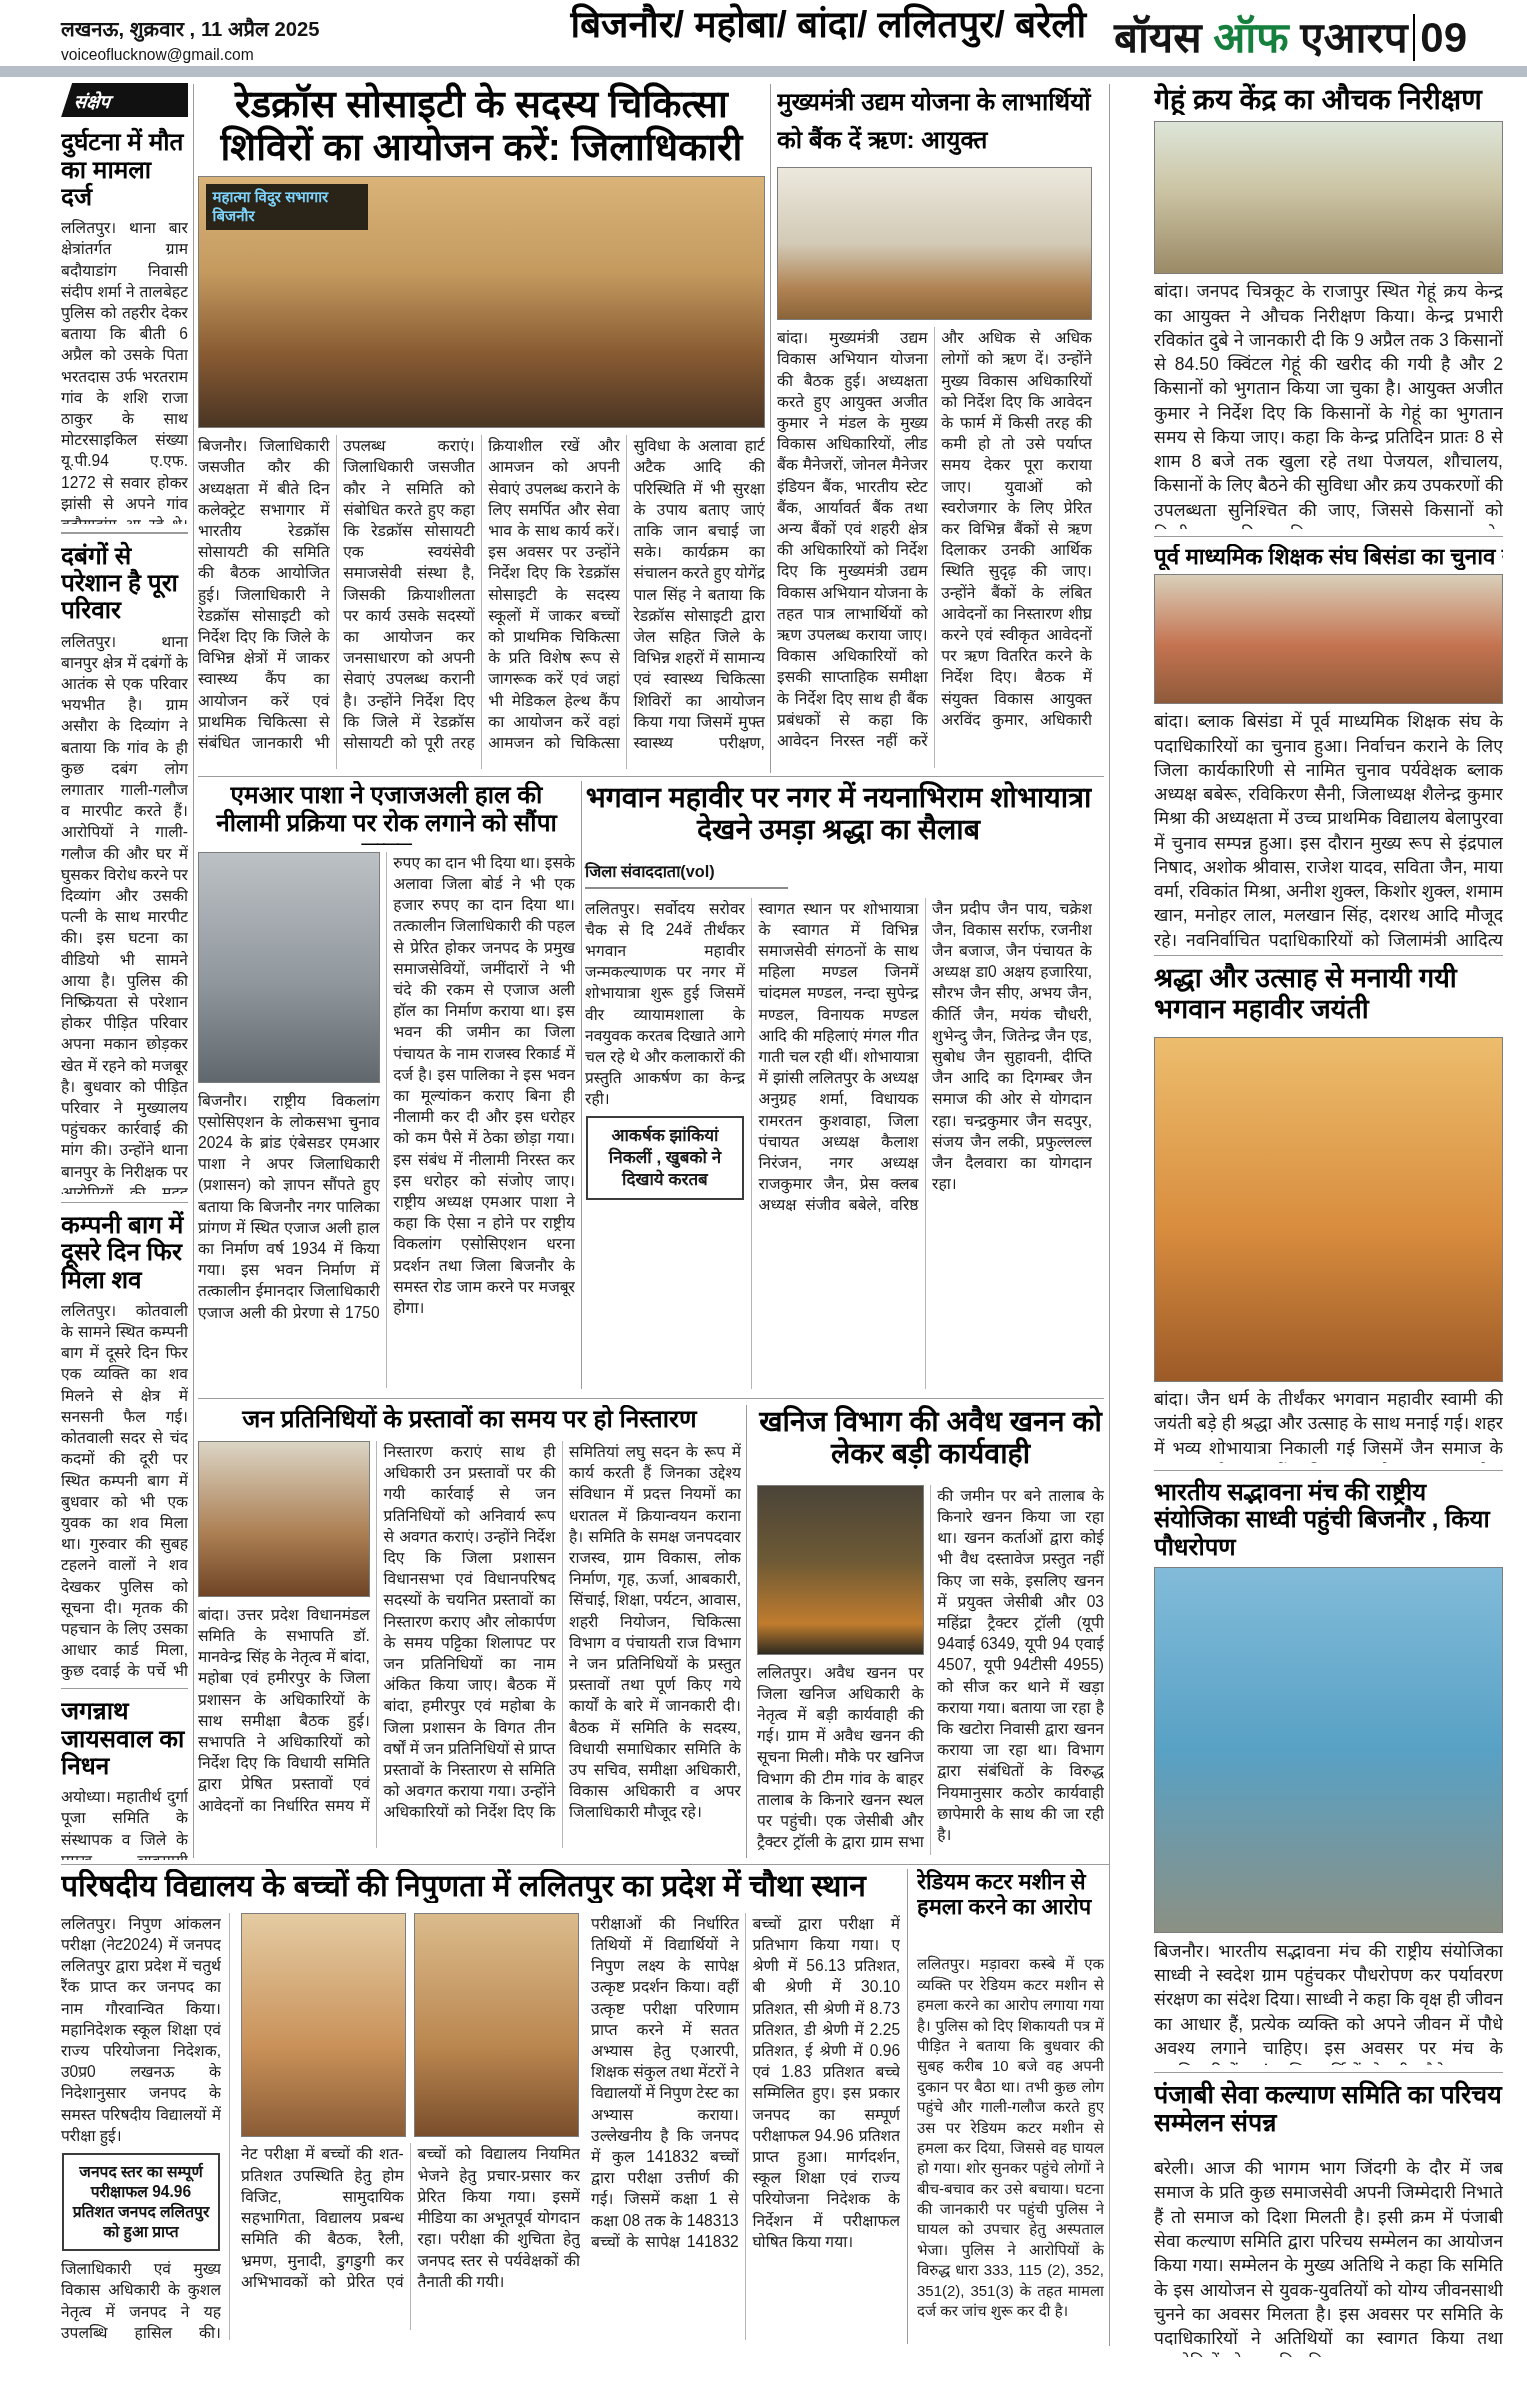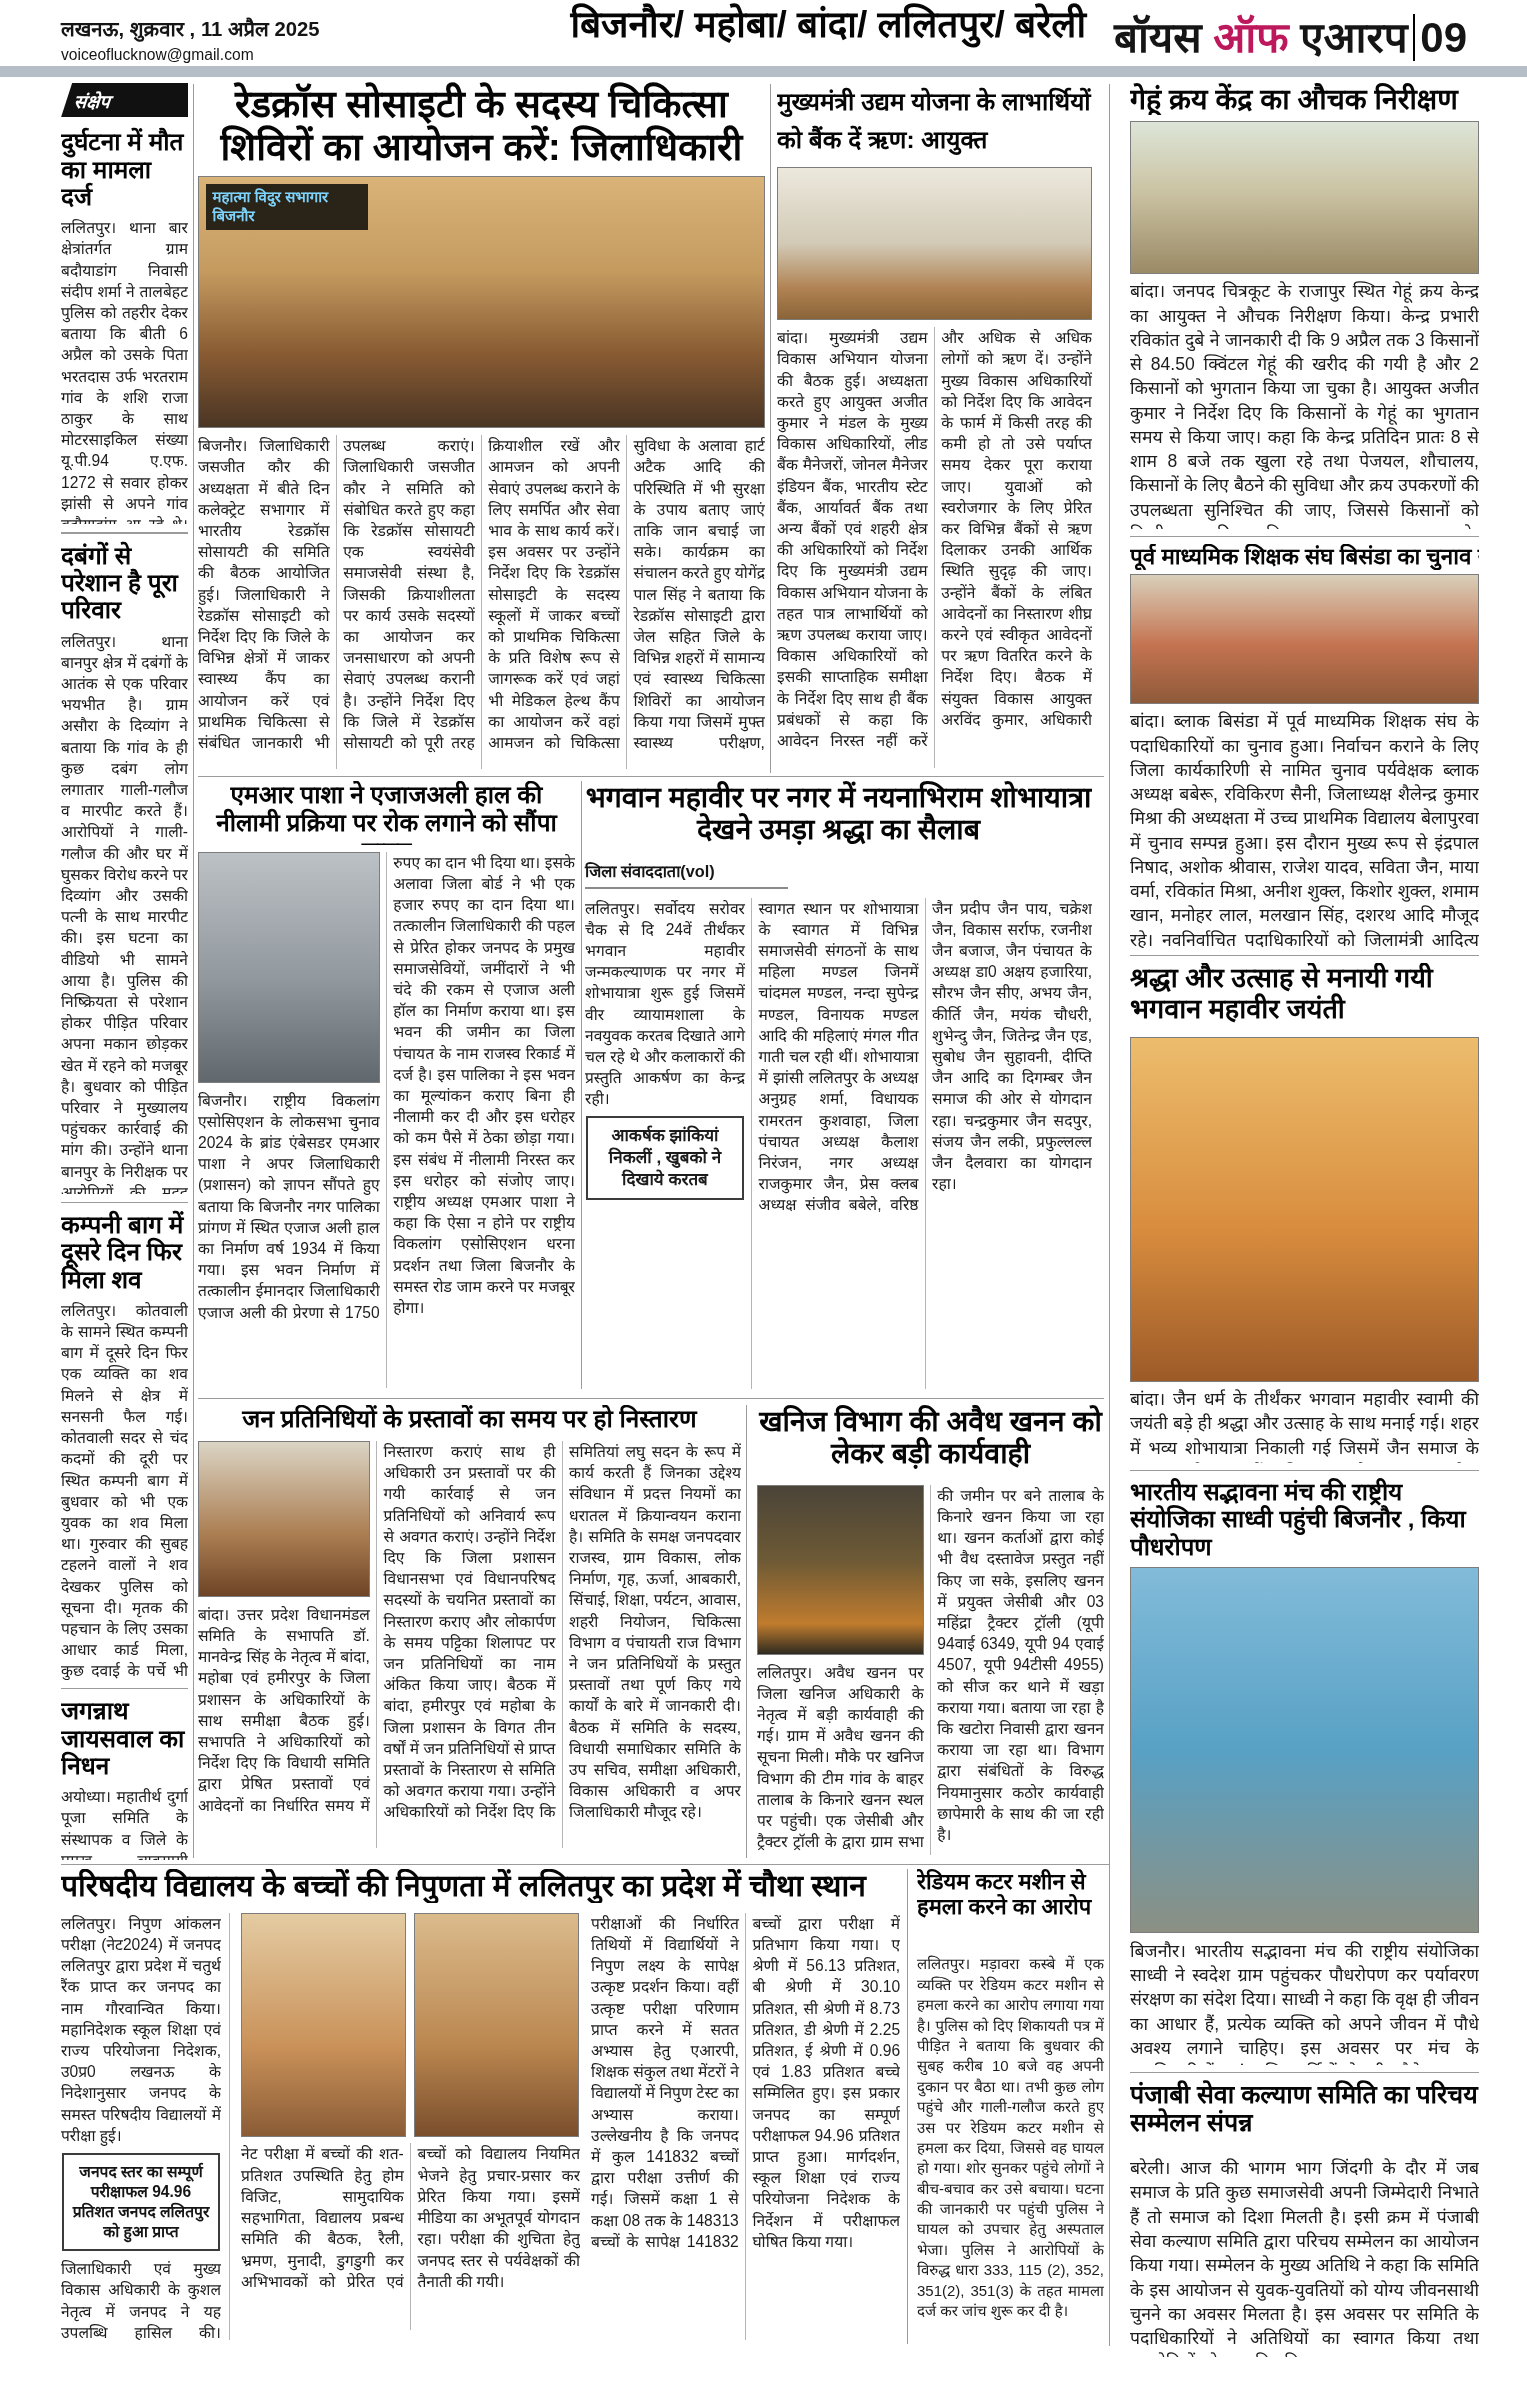--- a/index.html
+++ b/index.html
@@ -39,21 +39,21 @@
 
 <div id="page">
 
   <div class="abs" style="left:61px;top:13.6px;">
     <div style="font-weight:bold;font-size:20.3px;">लखनऊ, शुक्रवार , 11 अप्रैल 2025</div>
     <div style="font-size:15.6px;margin-top:4.1px;">voiceoflucknow@gmail.com</div>
   </div>
   <div class="abs hl" style="left:231px;top:4.1px;width:855px;text-align:right;font-size:37px;">बिजनौर/ महोबा/ बांदा/ ललितपुर/ बरेली</div>
   <div class="abs" style="left:1112px;top:6.8px;width:355px;text-align:right;font-size:42px;font-weight:bold;white-space:nowrap;">
     <span>बॉयस</span>
-    <span style="color:#be185d;">ऑफ</span>
+    <span style="color:#15803d;">ऑफ</span>
     <span>एआरप</span><span style="border-left:2px solid #000;margin-left:5.4px;padding-left:5.4px;">09</span>
   </div>
   <div class="abs" style="left:0;top:66px;width:1528px;height:11px;background:#b5bec6;"></div>
 
   <div class="vr" style="left:193px;top:84px;height:1774px;"></div>
   <div class="vr" style="left:770px;top:84px;height:689px;"></div>
   <div class="vr" style="left:1109px;top:84px;height:2262px;"></div>
   <div class="vr" style="left:581px;top:781px;height:608px;"></div>
   <div class="vr" style="left:746px;top:1405px;height:453px;"></div>
   <div class="vr" style="left:907px;top:1869px;height:475px;"></div>
@@ -83,21 +83,21 @@
     </div>
     <div class="bodytxt cols4" style="height:334px;margin-top:6.8px;">बिजनौर। जिलाधिकारी जसजीत कौर की अध्यक्षता में बीते दिन कलेक्ट्रेट सभागार में भारतीय रेडक्रॉस सोसायटी की समिति की बैठक आयोजित हुई। जिलाधिकारी ने रेडक्रॉस सोसाइटी को निर्देश दिए कि जिले के विभिन्न क्षेत्रों में जाकर स्वास्थ्य कैंप का आयोजन करें एवं प्राथमिक चिकित्सा से संबंधित जानकारी भी उपलब्ध कराएं। जिलाधिकारी जसजीत कौर ने समिति को संबोधित करते हुए कहा कि रेडक्रॉस सोसायटी एक स्वयंसेवी समाजसेवी संस्था है, जिसकी क्रियाशीलता पर कार्य उसके सदस्यों का आयोजन कर जनसाधारण को अपनी सेवाएं उपलब्ध करानी है। उन्होंने निर्देश दिए कि जिले में रेडक्रॉस सोसायटी को पूरी तरह क्रियाशील रखें और आमजन को अपनी सेवाएं उपलब्ध कराने के लिए समर्पित और सेवा भाव के साथ कार्य करें। इस अवसर पर उन्होंने निर्देश दिए कि रेडक्रॉस सोसाइटी के सदस्य स्कूलों में जाकर बच्चों को प्राथमिक चिकित्सा के प्रति विशेष रूप से जागरूक करें एवं जहां भी मेडिकल हेल्थ कैंप का आयोजन करें वहां आमजन को चिकित्सा सुविधा के अलावा हार्ट अटैक आदि की परिस्थिति में भी सुरक्षा के उपाय बताए जाएं ताकि जान बचाई जा सके। कार्यक्रम का संचालन करते हुए योगेंद्र पाल सिंह ने बताया कि रेडक्रॉस सोसाइटी द्वारा जेल सहित जिले के विभिन्न शहरों में सामान्य एवं स्वास्थ्य चिकित्सा शिविरों का आयोजन किया गया जिसमें मुफ्त स्वास्थ्य परीक्षण, निःशुल्क दवाओं का वितरण भी किया गया। इसके अलावा आंखों की जांच कैम्प का आयोजन कर आमजन की आंखों की जांच कर उनको चश्मा वितरण भी किया गया। इस अवसर पर विगत वर्ष सोसाइटी की गतिविधियों एवं आय-व्यय का विवरण प्रस्तुत करते हुए वर्तमान वित्तीय वर्ष में की जाने वाली गतिविधियों के बारे में विचार-विमर्श किया गया। इस अवसर पर मुख्य चिकित्साधिकारी डॉ0 कौशलेंद्र सिंह, मुख्य चिकित्सा अधीक्षक डॉ0 ज्ञान चंद, डॉक्टर वृजेश गंगवार, टीएम सिंह जिला चेयरमैन, मीडिया प्रभारी योगेंद्र पाल सिंह, रोबिन सिंह, मुकुल चंद शर्मा आदि सोसायटी के पदाधिकारी एवं सदस्य मौजूद थे।</div>
   </div>
 
   <div class="abs" style="left:777px;top:83px;width:315px;">
     <div class="hl" style="font-size:24.4px;text-align:left;line-height:1.55;height:79px;overflow:hidden;">मुख्यमंत्री उद्यम योजना के लाभार्थियों को बैंक दें ऋण: आयुक्त</div>
     <div class="photo g-cm" style="width:100%;height:153px;margin-top:5.4px;"></div>
     <div class="bodytxt cols2" style="height:441px;margin-top:6.8px;">बांदा। मुख्यमंत्री उद्यम विकास अभियान योजना की बैठक हुई। अध्यक्षता करते हुए आयुक्त अजीत कुमार ने मंडल के मुख्य विकास अधिकारियों, लीड बैंक मैनेजरों, जोनल मैनेजर इंडियन बैंक, भारतीय स्टेट बैंक, आर्यावर्त बैंक तथा अन्य बैंकों एवं शहरी क्षेत्र की अधिकारियों को निर्देश दिए कि मुख्यमंत्री उद्यम विकास अभियान योजना के तहत पात्र लाभार्थियों को ऋण उपलब्ध कराया जाए। विकास अधिकारियों को इसकी साप्ताहिक समीक्षा के निर्देश दिए साथ ही बैंक प्रबंधकों से कहा कि आवेदन निरस्त नहीं करें और अधिक से अधिक लोगों को ऋण दें। उन्होंने मुख्य विकास अधिकारियों को निर्देश दिए कि आवेदन के फार्म में किसी तरह की कमी हो तो उसे पर्याप्त समय देकर पूरा कराया जाए। युवाओं को स्वरोजगार के लिए प्रेरित कर विभिन्न बैंकों से ऋण दिलाकर उनकी आर्थिक स्थिति सुदृढ़ की जाए। उन्होंने बैंकों के लंबित आवेदनों का निस्तारण शीघ्र करने एवं स्वीकृत आवेदनों पर ऋण वितरित करने के निर्देश दिए। बैठक में संयुक्त विकास आयुक्त अरविंद कुमार, अधिकारी वेद प्रकाश मौर्य, चित्रकूट आदि रहे।</div>
   </div>
 
-  <div class="abs" style="left:1130px;top:83px;width:349px;">
+  <div class="abs" style="left:1154px;top:83px;width:349px;">
     <div class="hl" style="font-size:28.5px;white-space:nowrap;overflow:hidden;">गेहूं क्रय केंद्र का औचक निरीक्षण</div>
     <div class="photo g-gehu" style="width:100%;height:153px;margin-top:5.4px;"></div>
     <div class="railbody" style="height:250px;margin-top:5.4px;">बांदा। जनपद चित्रकूट के राजापुर स्थित गेहूं क्रय केन्द्र का आयुक्त ने औचक निरीक्षण किया। केन्द्र प्रभारी रविकांत दुबे ने जानकारी दी कि 9 अप्रैल तक 3 किसानों से 84.50 क्विंटल गेहूं की खरीद की गयी है और 2 किसानों को भुगतान किया जा चुका है। आयुक्त अजीत कुमार ने निर्देश दिए कि किसानों के गेहूं का भुगतान समय से किया जाए। कहा कि केन्द्र प्रतिदिन प्रातः 8 से शाम 8 बजे तक खुला रहे तथा पेजयल, शौचालय, किसानों के लिए बैठने की सुविधा और क्रय उपकरणों की उपलब्धता सुनिश्चित की जाए, जिससे किसानों को किसी तरह की असुविधा का सामना न करना पड़े। आयुक्त ने स्पष्ट किया कि यदि भविष्य में किसी भी तरह की लापरवाही जानकारी में आई तो अधिकारियों के विरुद्ध कठोर कार्यवाही की जाएगी। उन्होंने कुछ अन्य क्रय केन्द्रों का भी भ्रमण कर व्यवस्थाओं का जायजा लिया। निरीक्षण के दौरान खंड विकास अधिकारी एवं राजस्व विभाग के अधिकारी मौजूद रहे।</div>
     <div style="height:1.4px;background:#9b9b9b;margin:6.8px 0;"></div>
 
     <div class="hl" style="font-size:22.4px;white-space:nowrap;overflow:hidden;">पूर्व माध्यमिक शिक्षक संघ बिसंडा का चुनाव संपन्न</div>
     <div class="photo g-bis" style="width:100%;height:130px;margin-top:4.1px;"></div>
     <div class="railbody" style="height:239px;margin-top:5.4px;">बांदा। ब्लाक बिसंडा में पूर्व माध्यमिक शिक्षक संघ के पदाधिकारियों का चुनाव हुआ। निर्वाचन कराने के लिए जिला कार्यकारिणी से नामित चुनाव पर्यवेक्षक ब्लाक अध्यक्ष बबेरू, रविकिरण सैनी, जिलाध्यक्ष शैलेन्द्र कुमार मिश्रा की अध्यक्षता में उच्च प्राथमिक विद्यालय बेलापुरवा में चुनाव सम्पन्न हुआ। इस दौरान मुख्य रूप से इंद्रपाल निषाद, अशोक श्रीवास, राजेश यादव, सविता जैन, माया वर्मा, रविकांत मिश्रा, अनीश शुक्ल, किशोर शुक्ल, शमाम खान, मनोहर लाल, मलखान सिंह, दशरथ आदि मौजूद रहे। नवनिर्वाचित पदाधिकारियों को जिलामंत्री आदित्य प्रकाश द्विवेदी ने शुभकामनाएं दीं।</div>
     <div style="height:1.4px;background:#9b9b9b;margin:6.8px 0;"></div>
 

